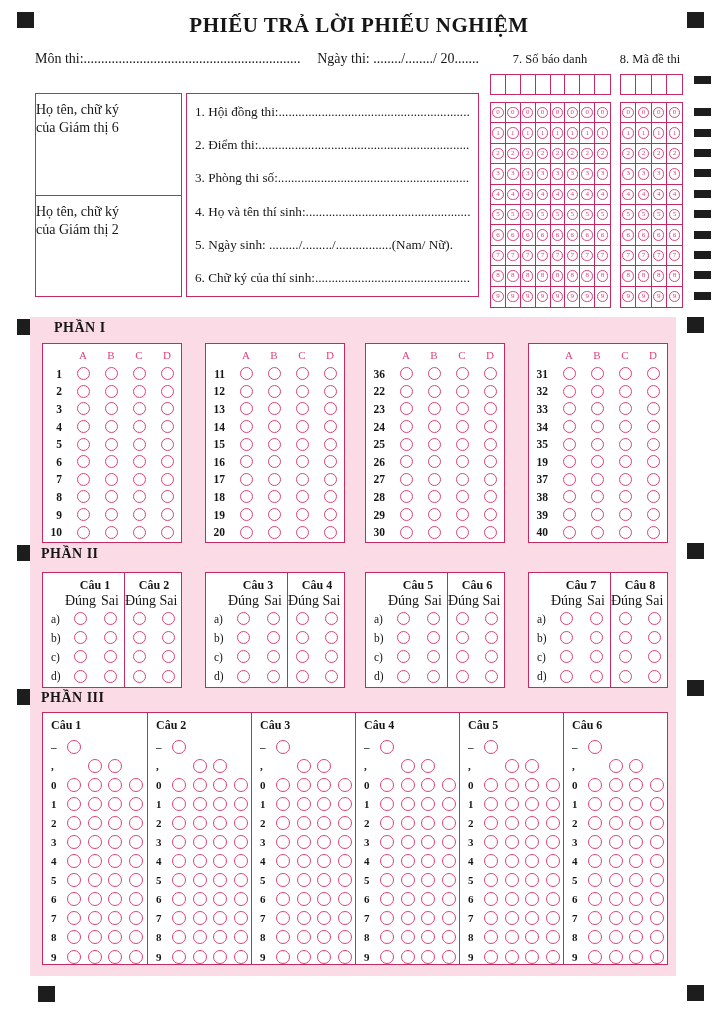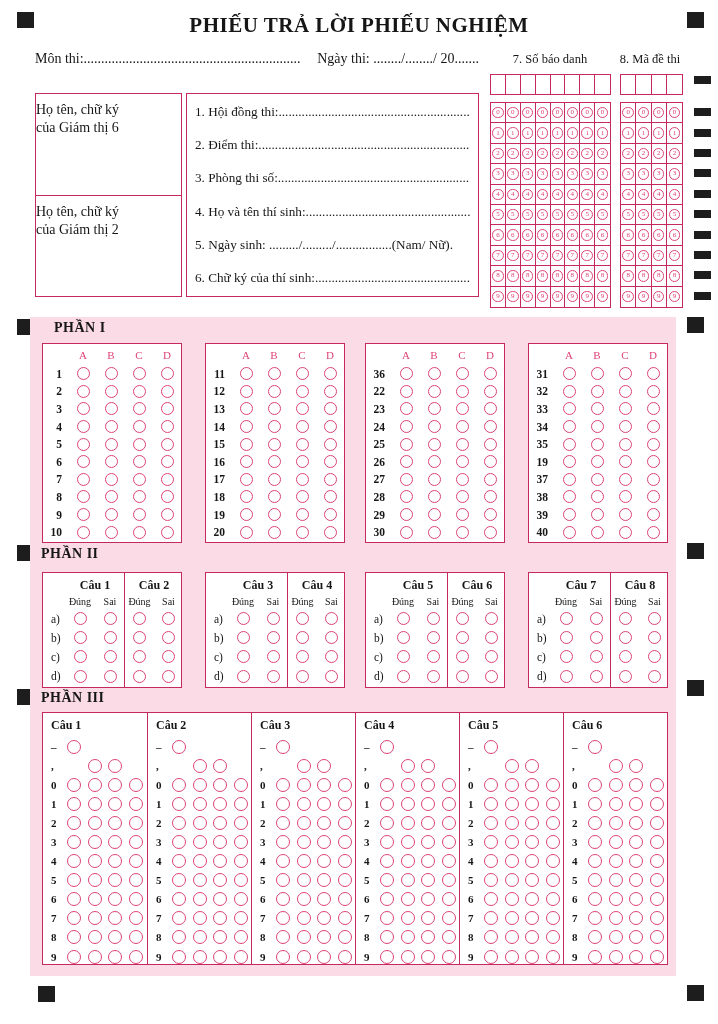--- a/index.html
+++ b/index.html
@@ -76,21 +76,21 @@
   .p1-letter { text-align: center; color: var(--bub); font-size: 11px; }
   .p1-num { text-align: right; padding-right: 7px; font-weight: bold; font-size: 11.5px; }
   .p1-cell { display: flex; justify-content: center; }
 
   .p2-box { position: absolute; top: 572px; width: 140px; height: 116px; background: #fff;
             border: 1.3px solid var(--cr); display: grid;
             grid-template-columns: 22px 30px 30px 29px 29px;
             grid-template-rows: 20px 16px repeat(4, 19.2px); }
   .p2-divider { position: absolute; left: 81px; top: 0; bottom: 0; width: 1.3px; background: var(--cr); }
   .p2-q { grid-column: span 2; text-align: center; font-weight: bold; font-size: 12px; padding-top: 5px; white-space: nowrap; }
-  .p2-ds { text-align: center; font-size: 10px; align-self: center; white-space: nowrap; }
+  .p2-ds { text-align: center; font-size: 14px; align-self: center; white-space: nowrap; }
   .p2-rowlabel { font-size: 11.5px; padding-left: 8px; align-self: center; }
   .p2-cell { display: flex; justify-content: center; align-items: center; }
 
   .p3-box { position: absolute; left: 42px; top: 712px; width: 626px; height: 253px; background: #fff;
             border: 1.3px solid var(--cr); display: grid; grid-template-columns: repeat(6, 1fr); }
   .p3-col { border-left: 1.3px solid var(--cr); padding: 5px 0 0 8px; overflow: hidden; }
   .p3-col:first-child { border-left: none; }
   .p3-title { font-weight: bold; font-size: 12px; height: 19px; }
   .p3-row { display: flex; align-items: center; height: 19.1px; }
   .p3-label { width: 13px; font-weight: bold; font-size: 11px; flex: 0 0 13px; }

